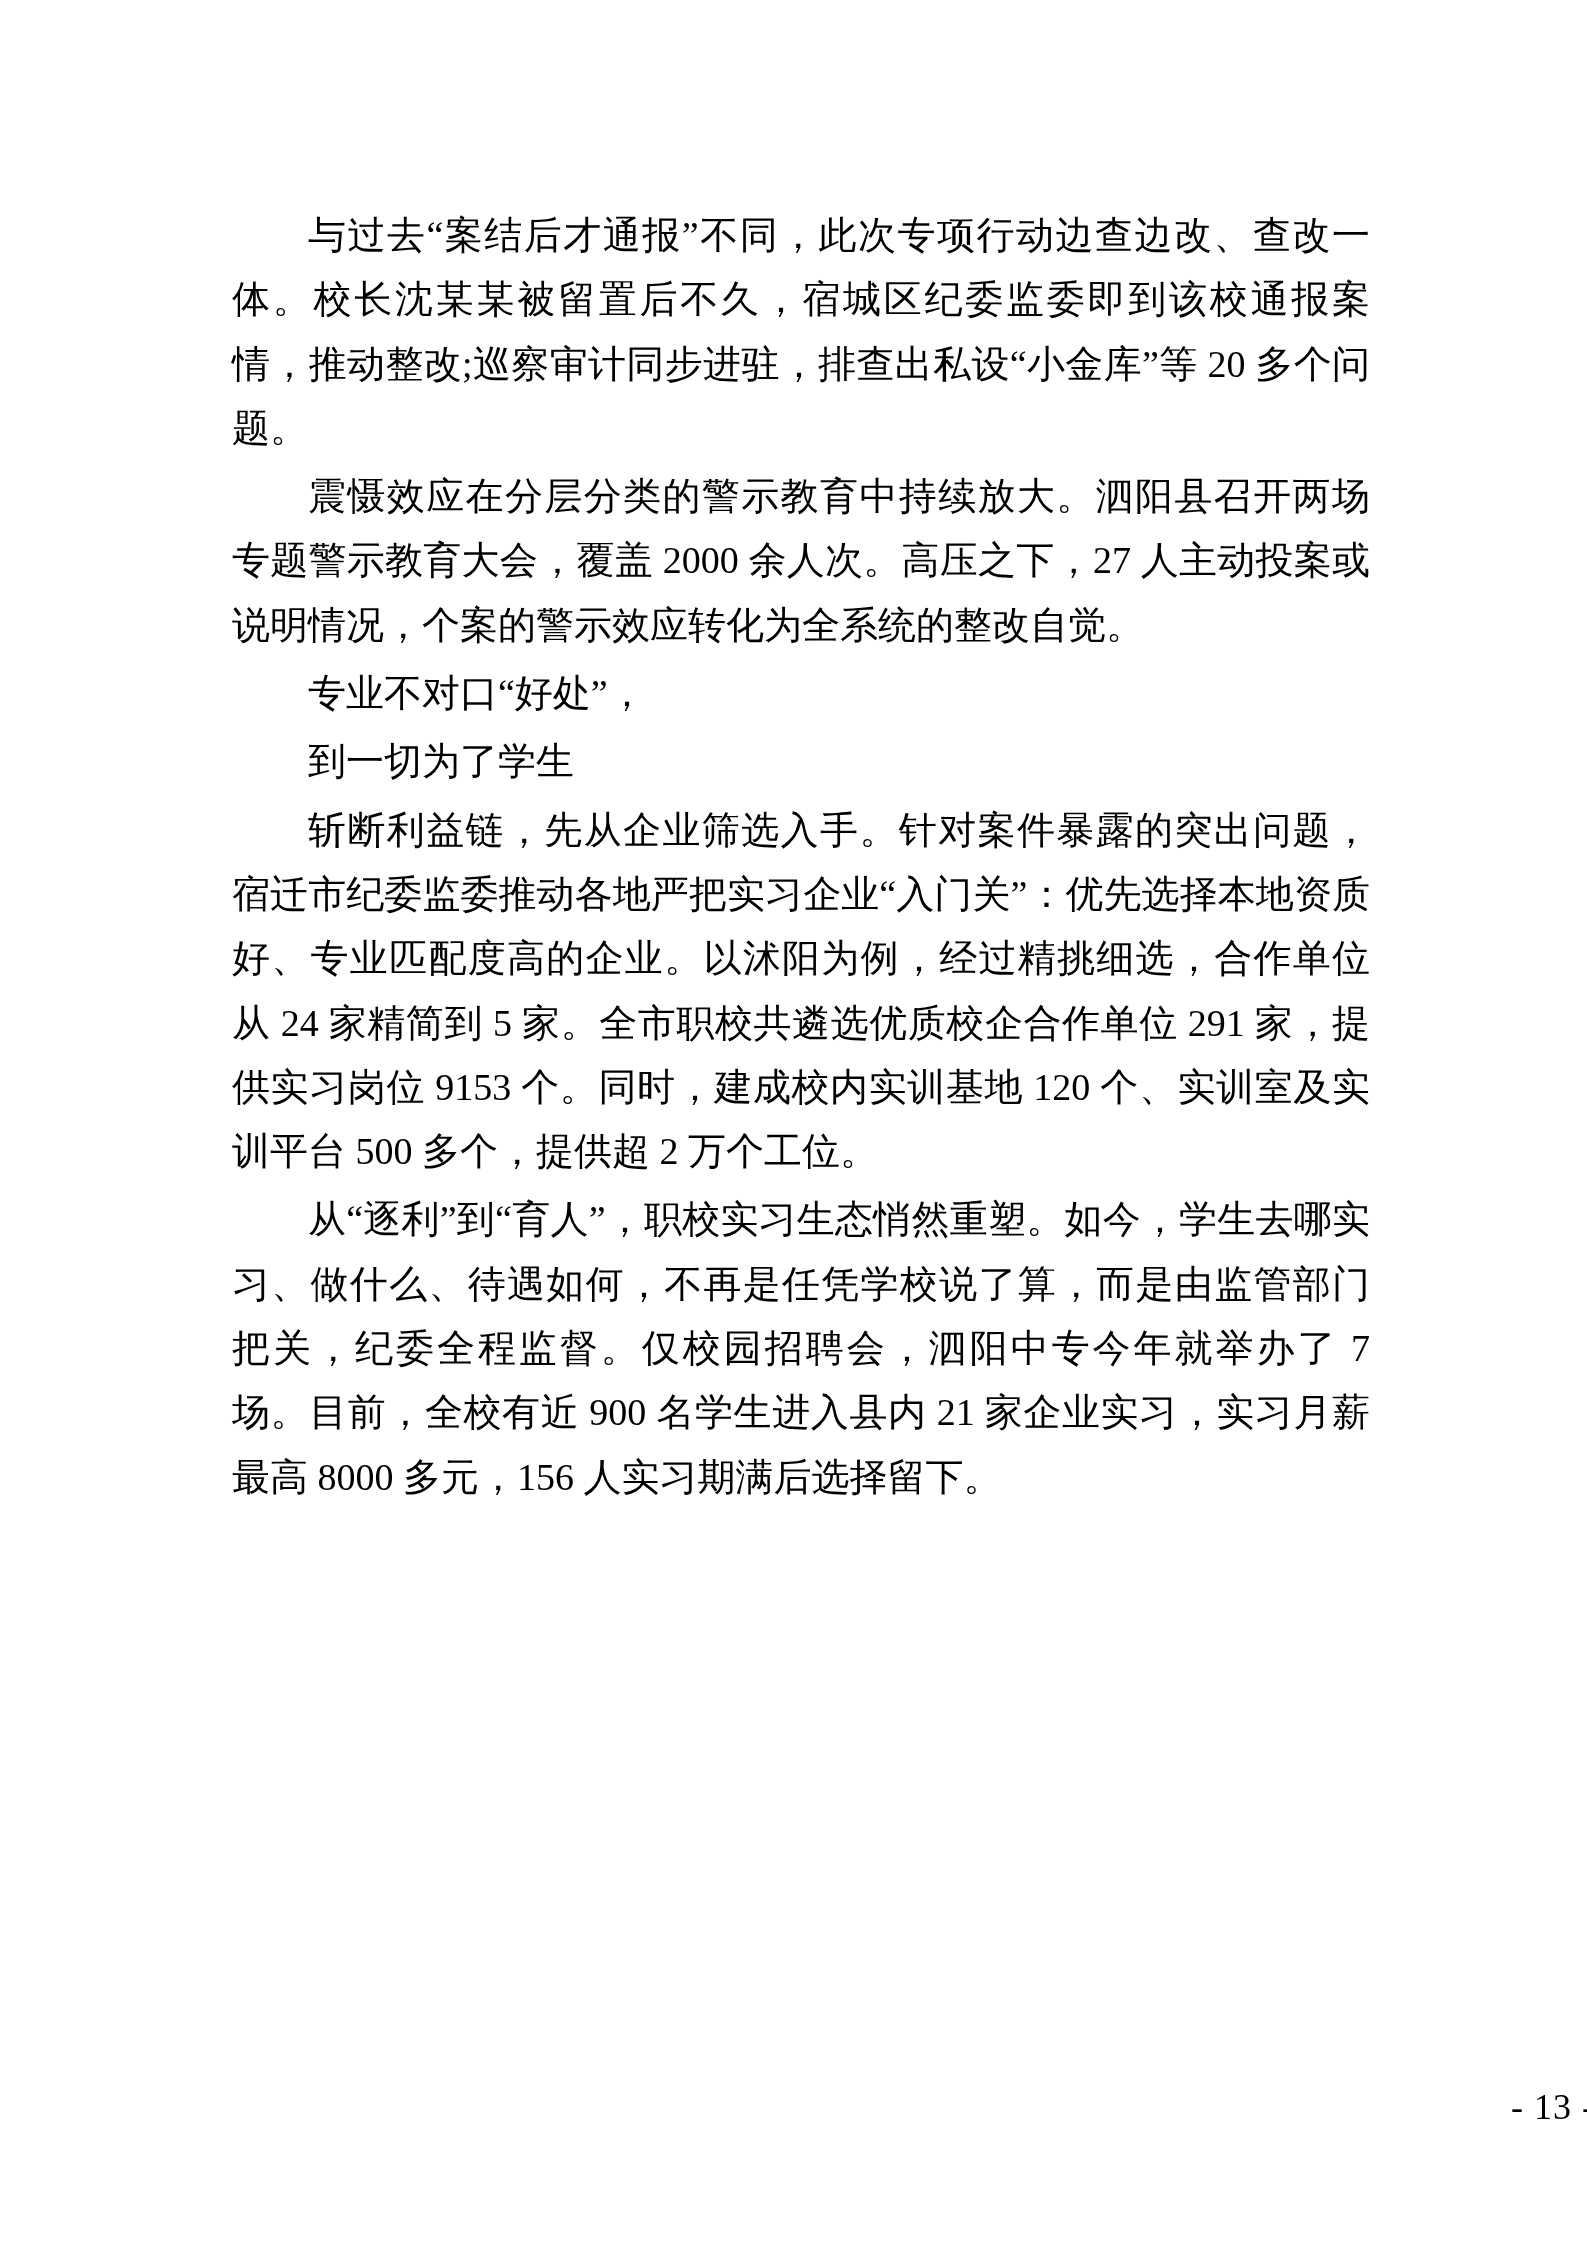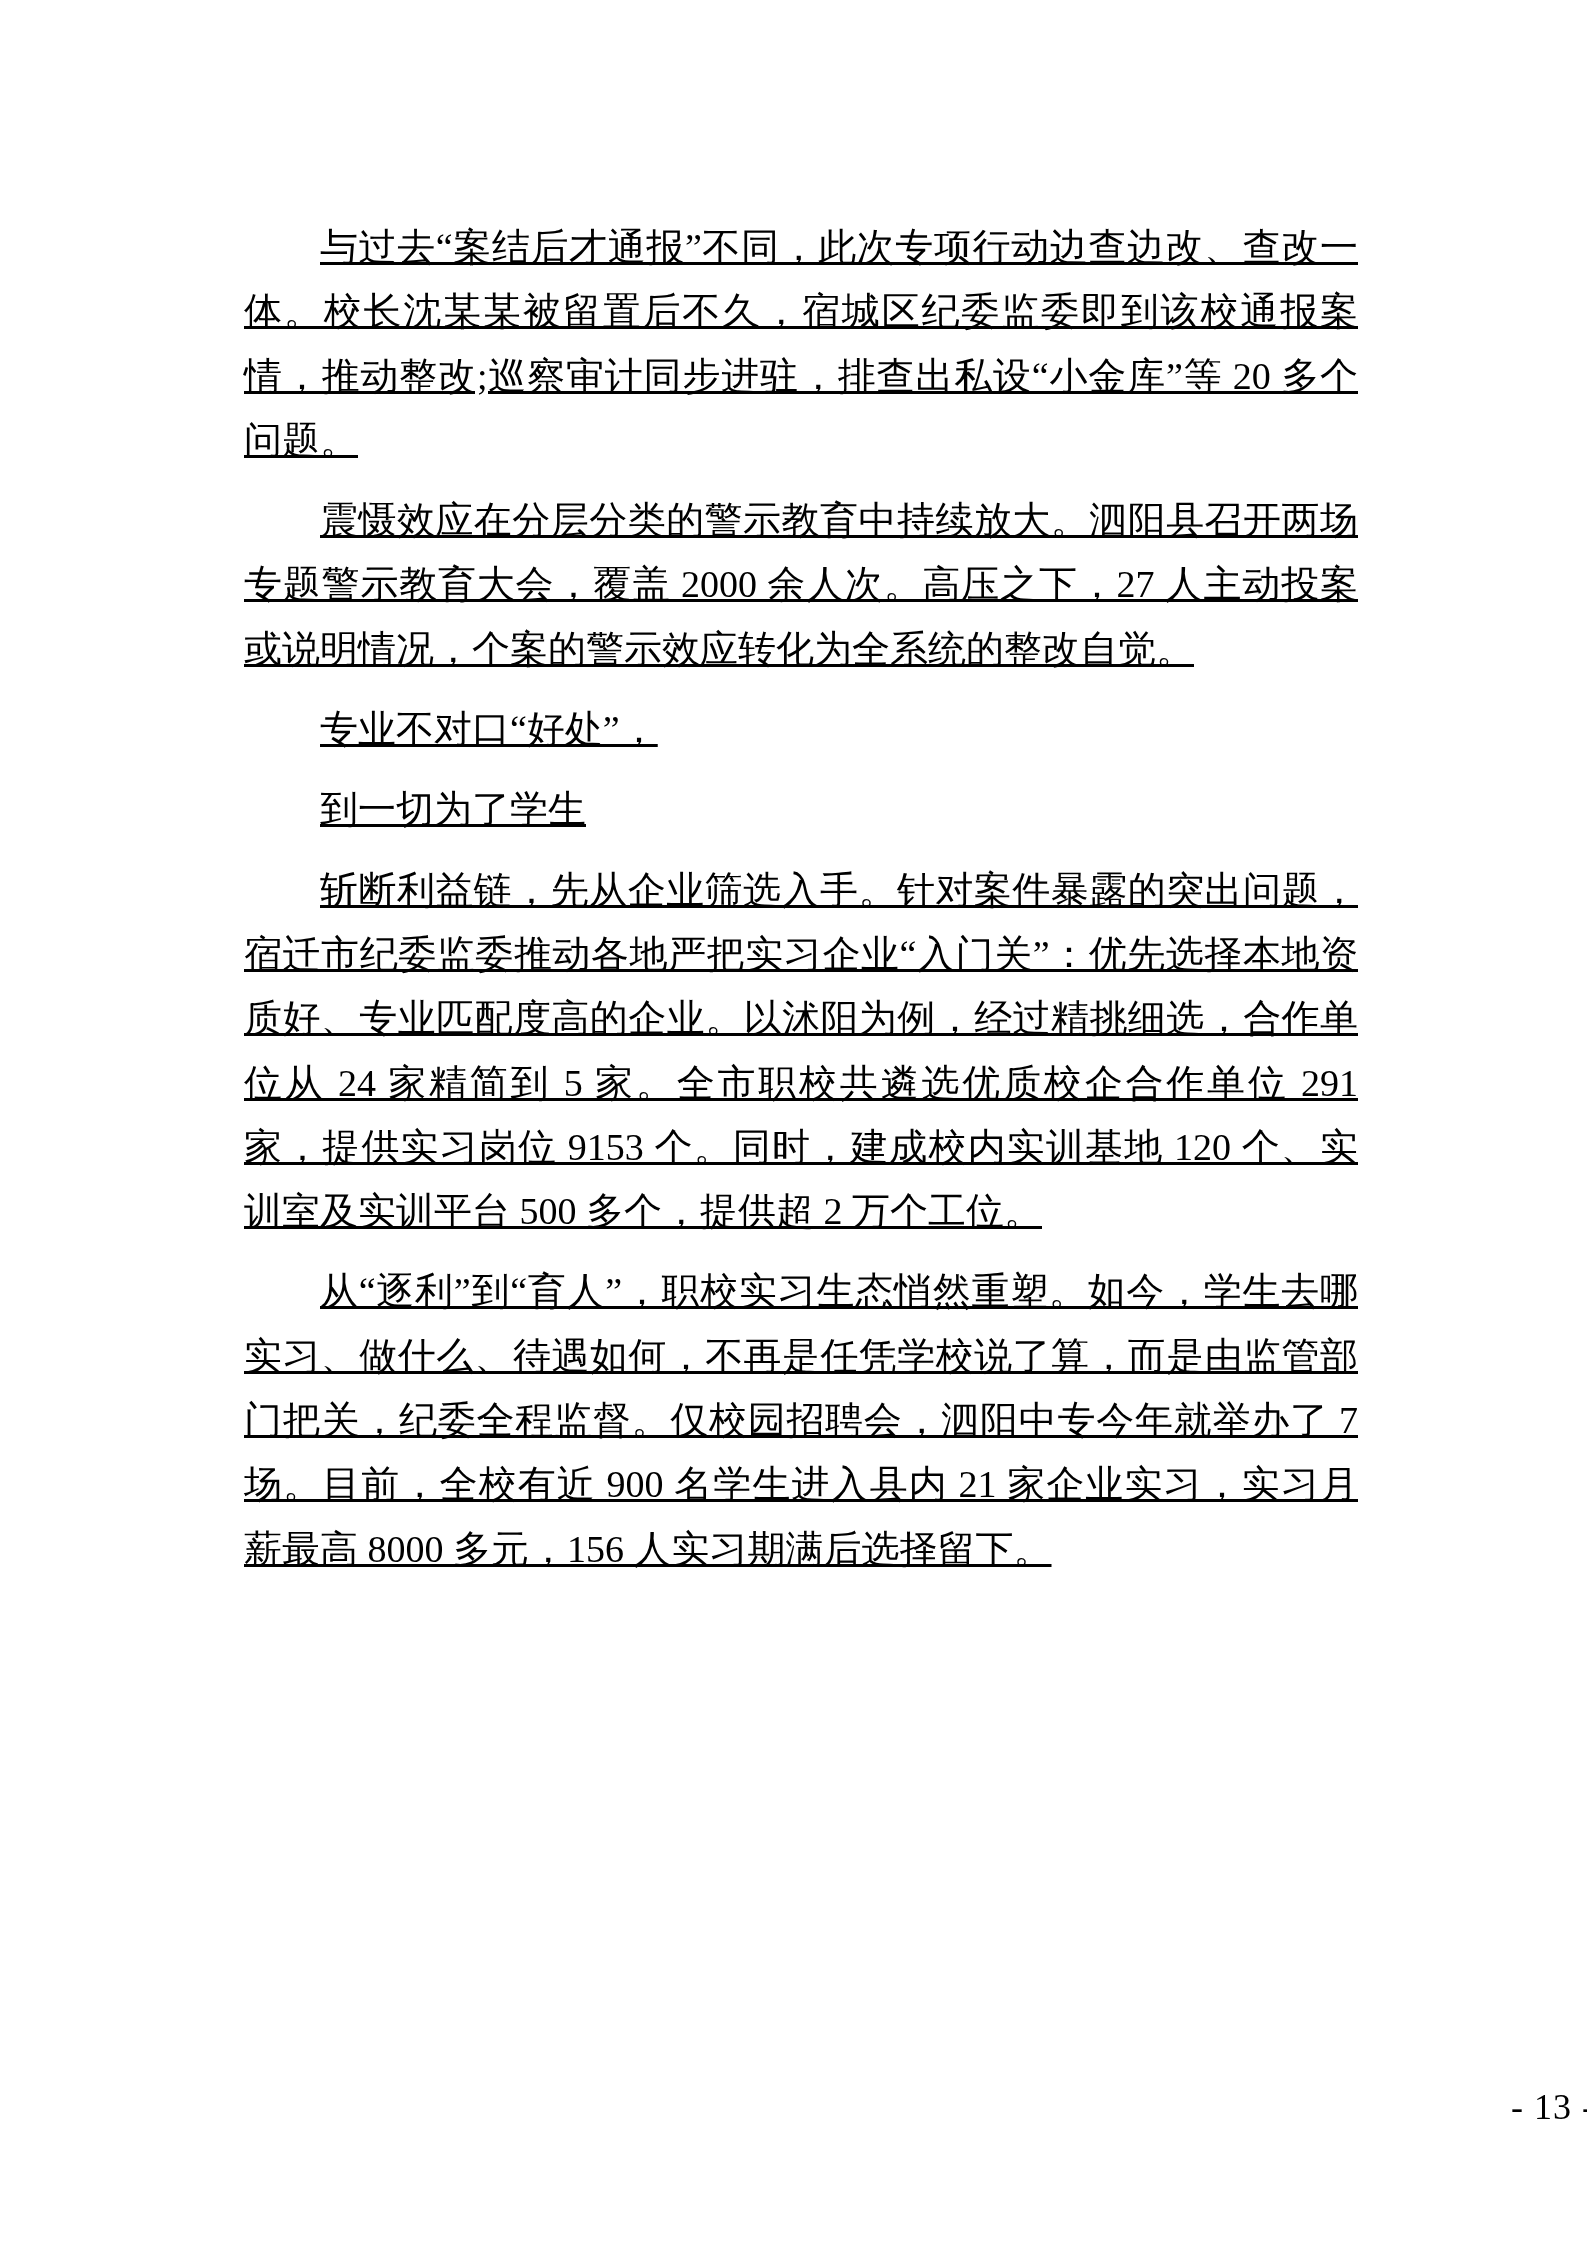--- a/index.html
+++ b/index.html
@@ -25,24 +25,23 @@
       left: 228px;
       top: 199px;
       width: 1146px;
       font-size: 38px;
       line-height: 64.3px;
       text-align: justify;
       text-justify: inter-character;
       color: #000000;
     }
     p.para {
-      margin: 16px;
+      margin: 4px;
       padding: 0;
       text-indent: 2em;
-      text-decoration: underline;
     }
     .page-number {
       position: absolute;
       top: 2086px;
       left: 8px;
       width: 100%;
       text-align: right;
       font-size: 36px;
       letter-spacing: 1px;
       color: #000000;

